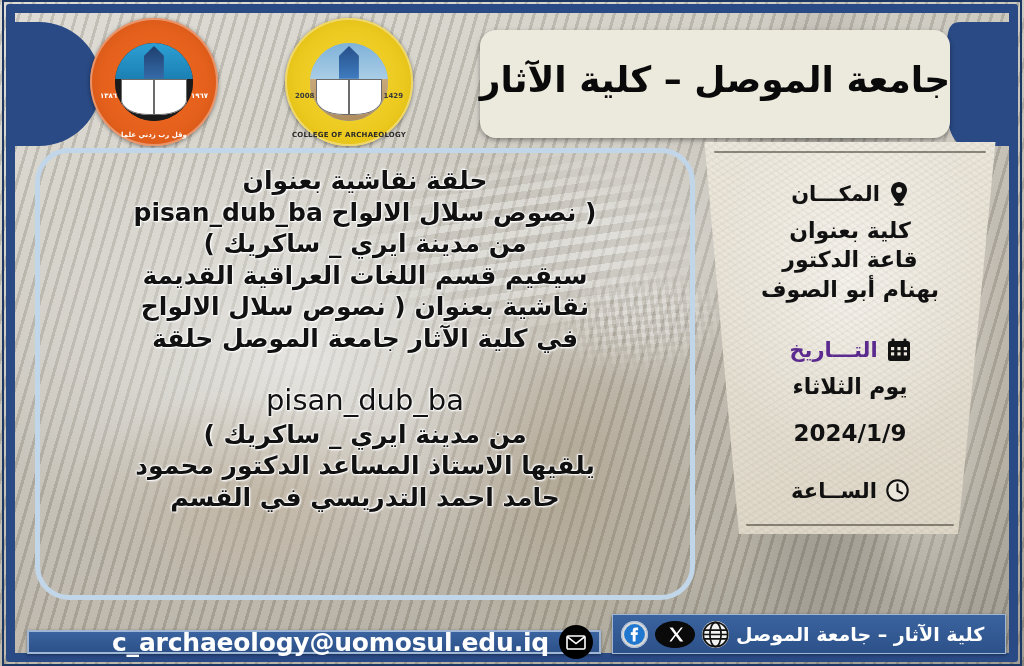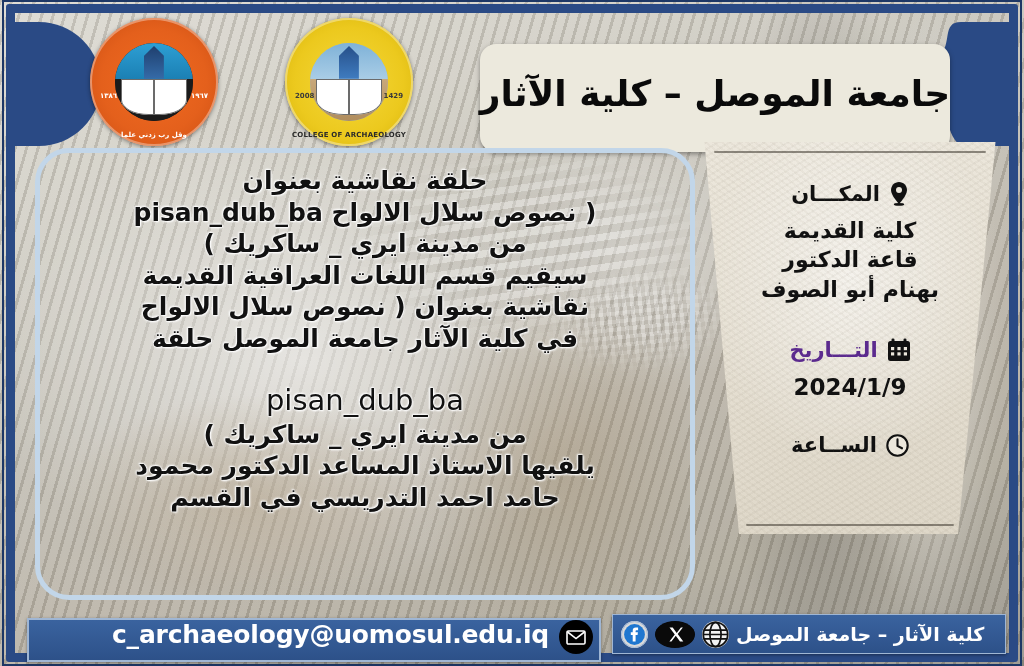--- a/index.html
+++ b/index.html
@@ -124,21 +124,21 @@
   }
   .logo-mosul .logo-ring-label{color:#fff;}
   .logo-year{
     position:absolute;bottom:46px;font-size:7px;font-weight:bold;color:#3a3a3a;
   }
   .logo-year.l{left:10px;} .logo-year.r{right:10px;}
   .logo-mosul .logo-year{color:#fff;}
 
   
   .title-pill{
-    position:absolute;left:480px;top:44px;width:470px;height:108px;
+    position:absolute;left:480px;top:30px;width:470px;height:108px;
     background:#ece9dd;
     border-radius:16px;
     box-shadow:0 2px 5px rgba(0,0,0,.38);
     display:flex;align-items:center;justify-content:center;
   }
   .title-pill .t{
     font-family:"DejaVu Sans","Liberation Sans",sans-serif;
     font-size:36px;font-weight:bold;color:#0a0a0a;
     white-space:nowrap;direction:rtl;
     margin-top:-10px;
@@ -206,32 +206,32 @@
     margin-bottom:10px;
   }
   .info-head .lbl{
     font-size:21px;font-weight:bold;color:#111;letter-spacing:1px;
   }
   .info-head.date .lbl{color:#5b2a8e;}
   .info-val{
     font-size:22px;font-weight:bold;color:#111;direction:rtl;
     text-align:center;line-height:1.34;
   }
-  .info-val.plain{font-weight:bold;direction:ltr;font-size:23px;}
+  .info-val.plain{font-weight:bold;direction:ltr;font-size:23px;margin-top:16px;}
   .sp-a{height:34px;} .sp-b{height:30px;}
 
   .pin-icon svg,.cal-icon svg,.clock-icon svg{display:block;}
 
   
   .footer-left{
-    position:absolute;left:27px;bottom:4px;width:574px;height:44px;
+    position:absolute;left:27px;bottom:12px;width:574px;height:24px;
     background:linear-gradient(#3a639f,#2d5189);
     border:2px solid #9fb6d4;
     box-sizing:border-box;
-    display:flex;
+    display:flex;align-items:center;
     box-shadow:0 1px 3px rgba(0,0,0,.4);
   }
   .mail-badge{
     width:34px;height:34px;border-radius:50%;background:#000;
     margin-inline-start:6px;margin-inline-end:10px;
     display:flex;align-items:center;justify-content:center;flex:0 0 auto;
   }
   .mail-text{
     direction:ltr;color:#fff;font-weight:bold;font-size:25px;
     font-family:"DejaVu Sans","Liberation Sans",sans-serif;
@@ -331,21 +331,21 @@
       <div class="info-head">
         <span class="pin-icon">
           <svg width="20" height="24" viewBox="0 0 20 24" aria-hidden="true">
             <path d="M10 0C5.6 0 2 3.6 2 8c0 5.6 8 14 8 14s8-8.4 8-14c0-4.4-3.6-8-8-8z" fill="#111"></path>
             <circle cx="10" cy="8" r="3" fill="#ece7dc"></circle>
             <ellipse cx="10" cy="22.4" rx="5.2" ry="1.3" fill="#111"></ellipse>
           </svg>
         </span>
         <span class="lbl">المكـــان</span>
       </div>
-      <div class="info-val">كلية القديمة</div>
+      <div class="info-val">كلية بعنوان</div>
       <div class="info-val">قاعة الدكتور</div>
       <div class="info-val">بهنام أبو الصوف</div>
 
       <div class="sp-a"></div>
 
       <div class="info-head date">
         <span class="cal-icon">
           <svg width="24" height="24" viewBox="0 0 24 24" aria-hidden="true">
             <rect x="1" y="3" width="22" height="20" rx="2.5" fill="#111"></rect>
             <rect x="4.5" y="0.5" width="3" height="5" rx="1.3" fill="#111"></rect>
@@ -355,20 +355,21 @@
                 <rect x="10.4" y="9" width="3.2" height="3.2"></rect>
                 <rect x="16.8" y="9" width="3.2" height="3.2"></rect>
               <rect x="4" y="14.3" width="3.2" height="3.2"></rect>
                 <rect x="10.4" y="14.3" width="3.2" height="3.2"></rect>
                 <rect x="16.8" y="14.3" width="3.2" height="3.2"></rect>
             </g>
           </svg>
         </span>
         <span class="lbl">التـــاريخ</span>
       </div>
+      <div class="info-val">يوم الثلاثاء</div>
       <div class="info-val plain">2024/1/9</div>
 
       <div class="sp-b"></div>
 
       <div class="info-head">
         <span class="clock-icon">
           <svg width="23" height="23" viewBox="0 0 23 23" aria-hidden="true">
             <circle cx="11.5" cy="11.5" r="10.2" fill="#ece7dc" stroke="#111" stroke-width="2.1"></circle>
             <path d="M11.5 5.4V11.9L16 14.3" stroke="#111" stroke-width="2.1" fill="none" stroke-linecap="round"></path>
           </svg>

